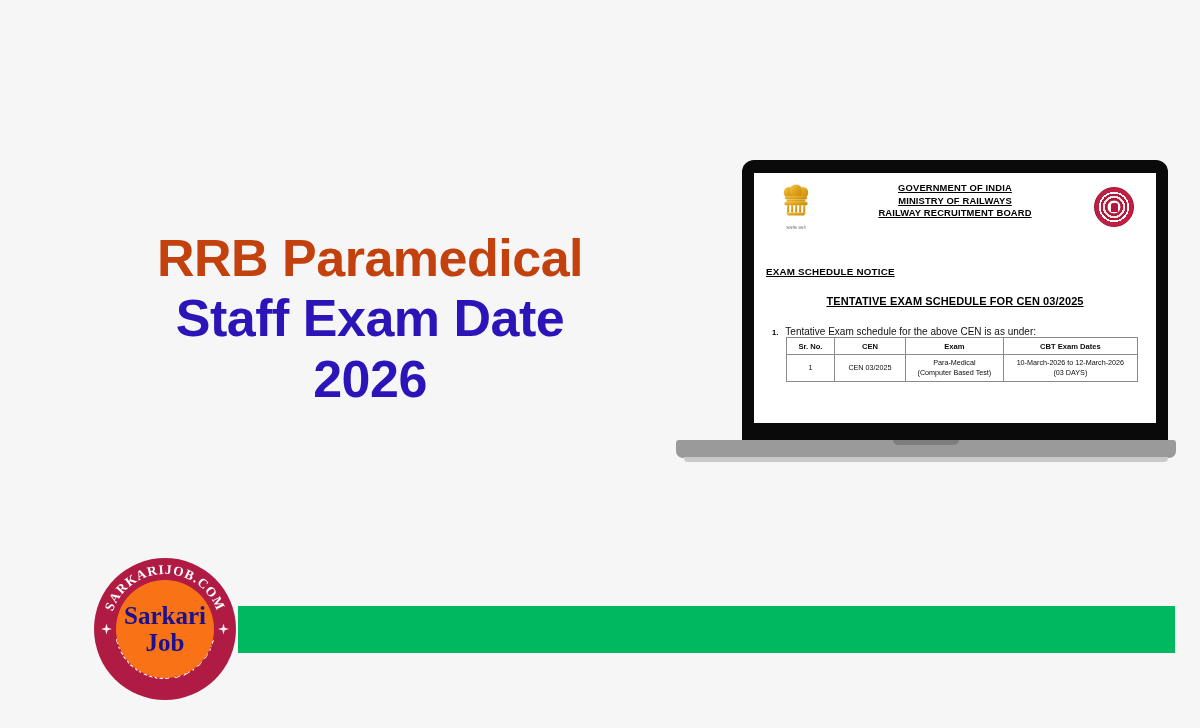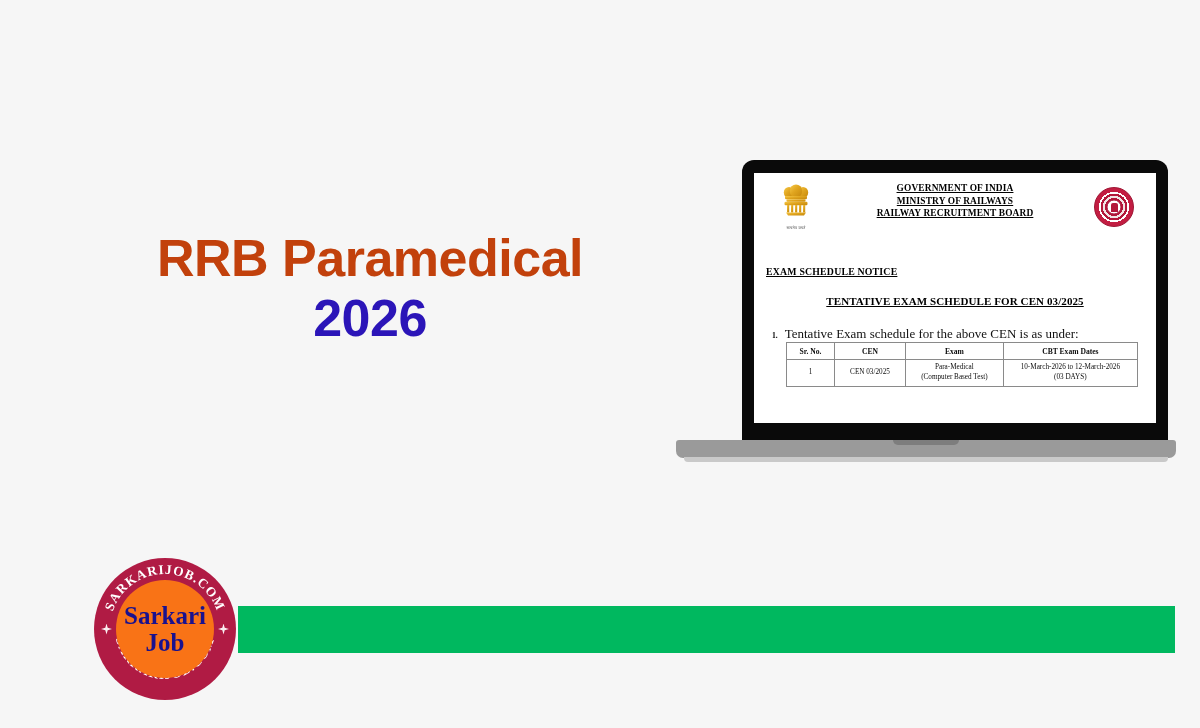--- a/index.html
+++ b/index.html
@@ -94,21 +94,21 @@
     border-radius: 0 0 4px 4px;
   }
 
   
   .doc {
     position: relative;
     width: 100%;
     height: 100%;
     padding: 9px 12px 0 12px;
     box-sizing: border-box;
-    font-family: Liberation Serif, serif;
+    font-family: Liberation Sans, sans-serif;
     color: #000;
   }
   .doc-head {
     position: relative;
     height: 62px;
   }
   .doc-title-stack {
     text-align: center;
     padding: 0 52px;
   }
@@ -200,21 +200,21 @@
     padding-left: 6px;
     display: flex;
     align-items: baseline;
     gap: 7px;
   }
   .doc-point .num {
     font-size: 7.6px;
     font-weight: bold;
   }
   .doc-point .txt {
-    font-size: 13px;
+    font-size: 10px;
     color: #111;
     text-align: center;
   }
 
   .doc-table-wrap {
     padding-left: 20px;
     padding-right: 6px;
   }
   table.doc-table {
     width: 100%;
@@ -307,20 +307,21 @@
     width: 937px;
     height: 47px;
     background: #00b85f;
   }
 </style>
 </head>
 <body>
 
 <div class="headline">
   <div class="line line1">RRB Paramedical</div>
+  <div class="line line2">Staff Exam Date</div>
   <div class="line line3">2026</div>
 </div>
 
 <div class="laptop">
 
   <div class="laptop-lid">
     <div class="laptop-screen">
 
       <div class="doc">
 

